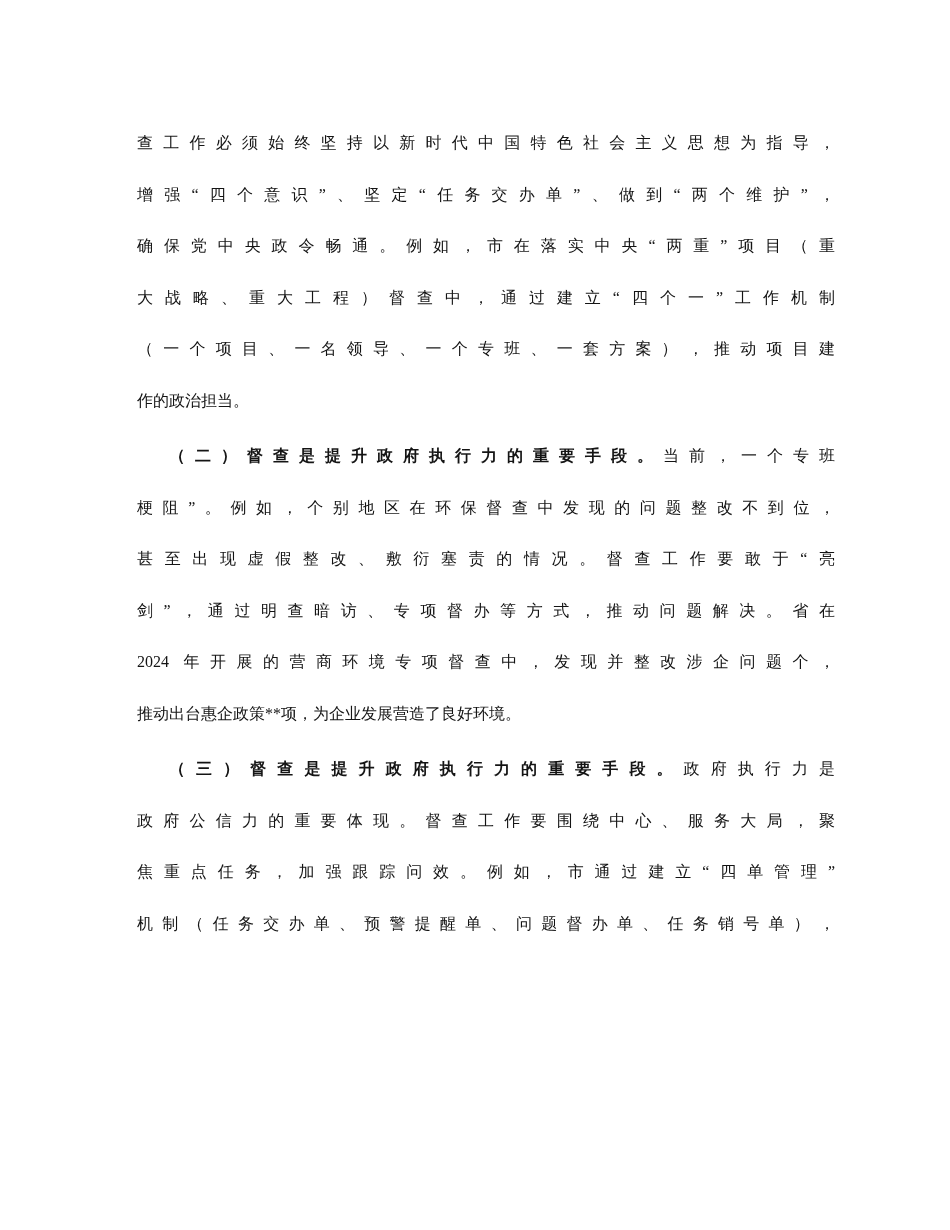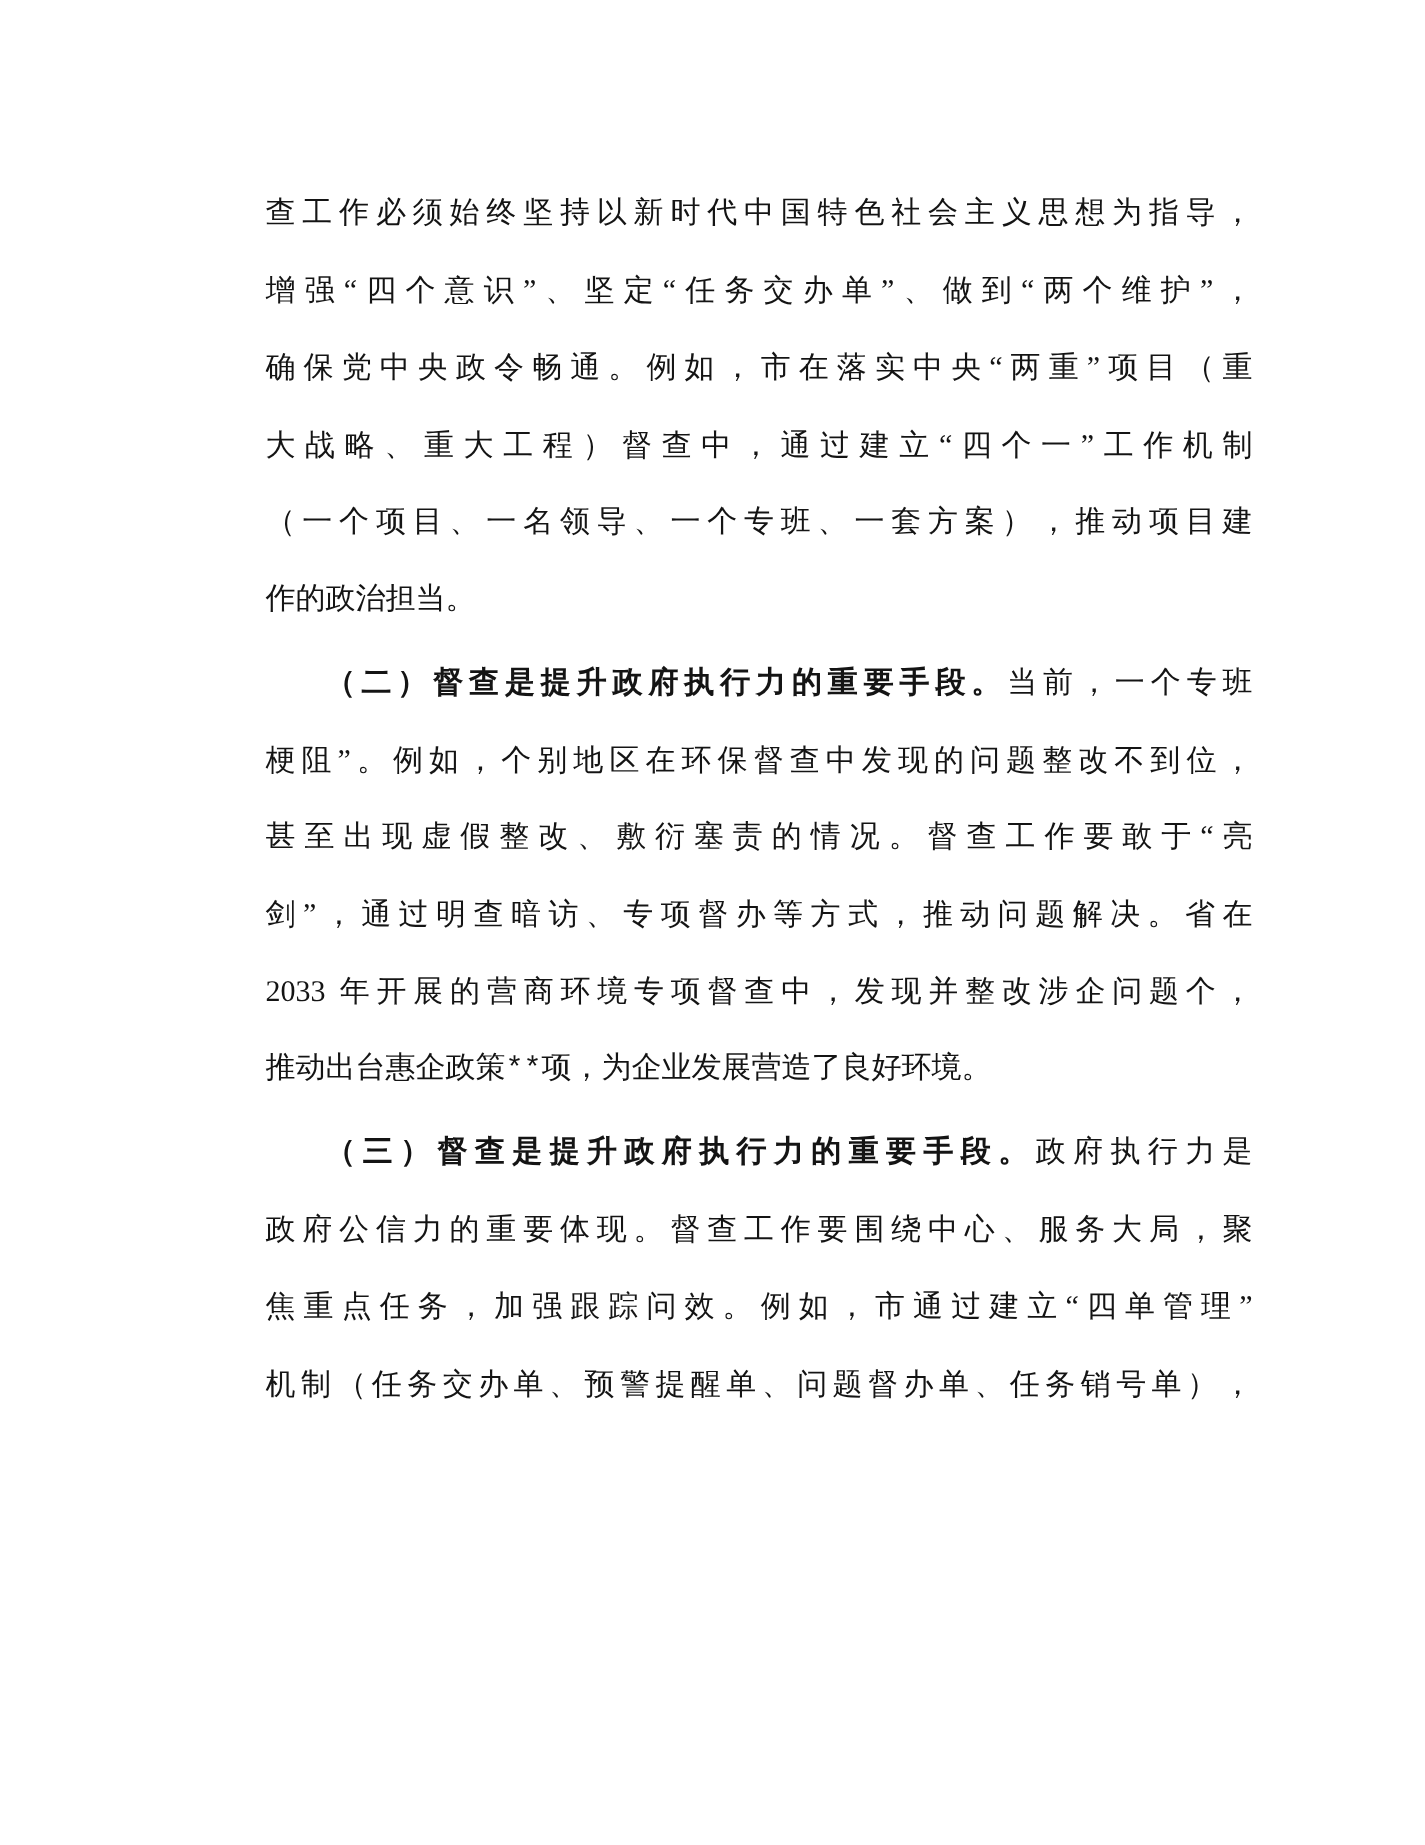--- a/index.html
+++ b/index.html
@@ -24,29 +24,27 @@
     position: absolute;
     left: 137px;
     top: 117px;
     width: 698px;
   }
   .paragraph { margin: 0; }
   .paragraph + .paragraph { margin-top: 4px; }
   .line {
     height: 51.5px;
     line-height: 51.5px;
-    font-size: 20px;
+    font-size: 16px;
     text-align: justify;
     text-align-last: justify;
     overflow: hidden;
-    margin-left: 40px;
   }
   .line.end-line {
     text-align-last: left;
-    font-family: Liberation Mono, monospace;
   }
   .line.indent {
     text-indent: 2em;
   }
   .seg { font-weight: normal; }
   .seg.bold {
     font-weight: bold;
     font-family: "Liberation Sans", "DejaVu Sans", sans-serif;
   }
 </style>
@@ -61,21 +59,21 @@
         <div class="line"><span class="seg">确保党中央政令畅通。例如，市在落实中央“两重”项目（重</span></div>
         <div class="line"><span class="seg">大战略、重大工程）督查中，通过建立“四个一”工作机制</span></div>
         <div class="line"><span class="seg">（一个项目、一名领导、一个专班、一套方案），推动项目建</span></div>
         <div class="line end-line"><span class="seg">作的政治担当。</span></div>
       </div>
       <div class="paragraph">
         <div class="line indent"><span class="seg bold">（二）督查是提升政府执行力的重要手段。</span><span class="seg">当前，一个专班</span></div>
         <div class="line"><span class="seg">梗阻”。例如，个别地区在环保督查中发现的问题整改不到位，</span></div>
         <div class="line"><span class="seg">甚至出现虚假整改、敷衍塞责的情况。督查工作要敢于“亮</span></div>
         <div class="line"><span class="seg">剑”，通过明查暗访、专项督办等方式，推动问题解决。省在</span></div>
-        <div class="line"><span class="seg">2033 年开展的营商环境专项督查中，发现并整改涉企问题个，</span></div>
+        <div class="line"><span class="seg">2024 年开展的营商环境专项督查中，发现并整改涉企问题个，</span></div>
         <div class="line end-line"><span class="seg">推动出台惠企政策**项，为企业发展营造了良好环境。</span></div>
       </div>
       <div class="paragraph">
         <div class="line indent"><span class="seg bold">（三）督查是提升政府执行力的重要手段。</span><span class="seg">政府执行力是</span></div>
         <div class="line"><span class="seg">政府公信力的重要体现。督查工作要围绕中心、服务大局，聚</span></div>
         <div class="line"><span class="seg">焦重点任务，加强跟踪问效。例如，市通过建立“四单管理”</span></div>
         <div class="line"><span class="seg">机制（任务交办单、预警提醒单、问题督办单、任务销号单），</span></div>
       </div>
     </div>
 </div>

